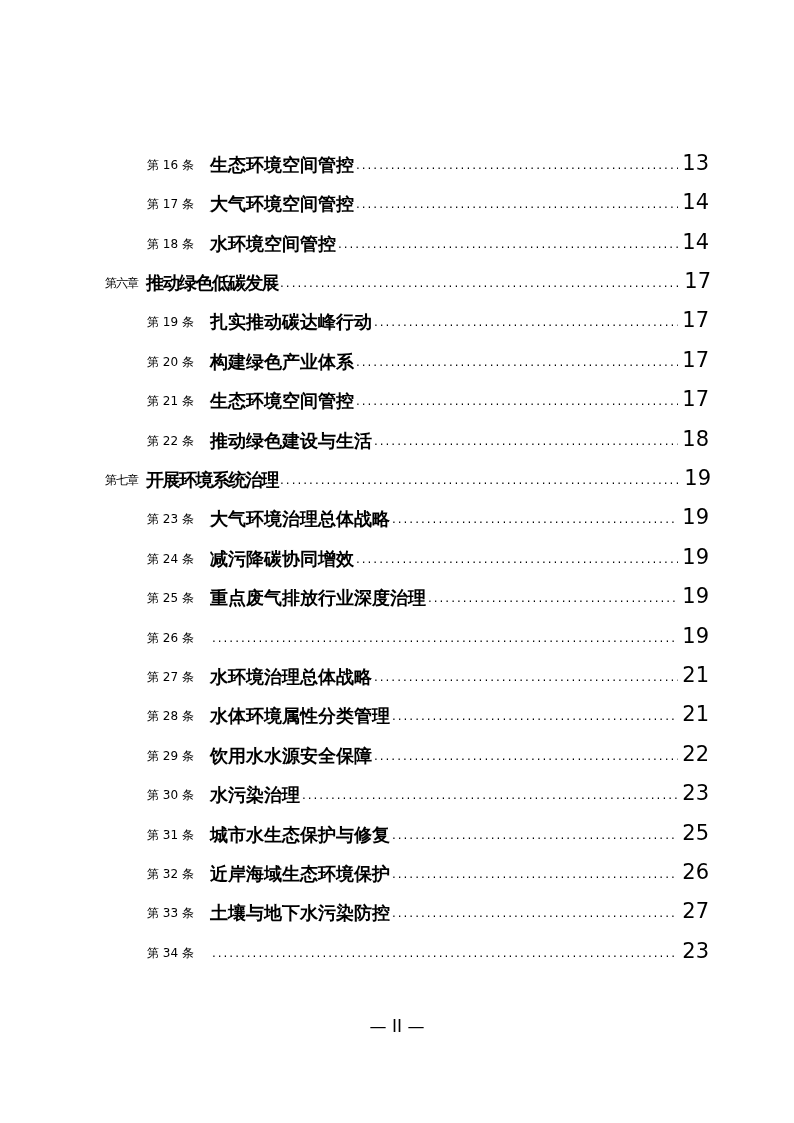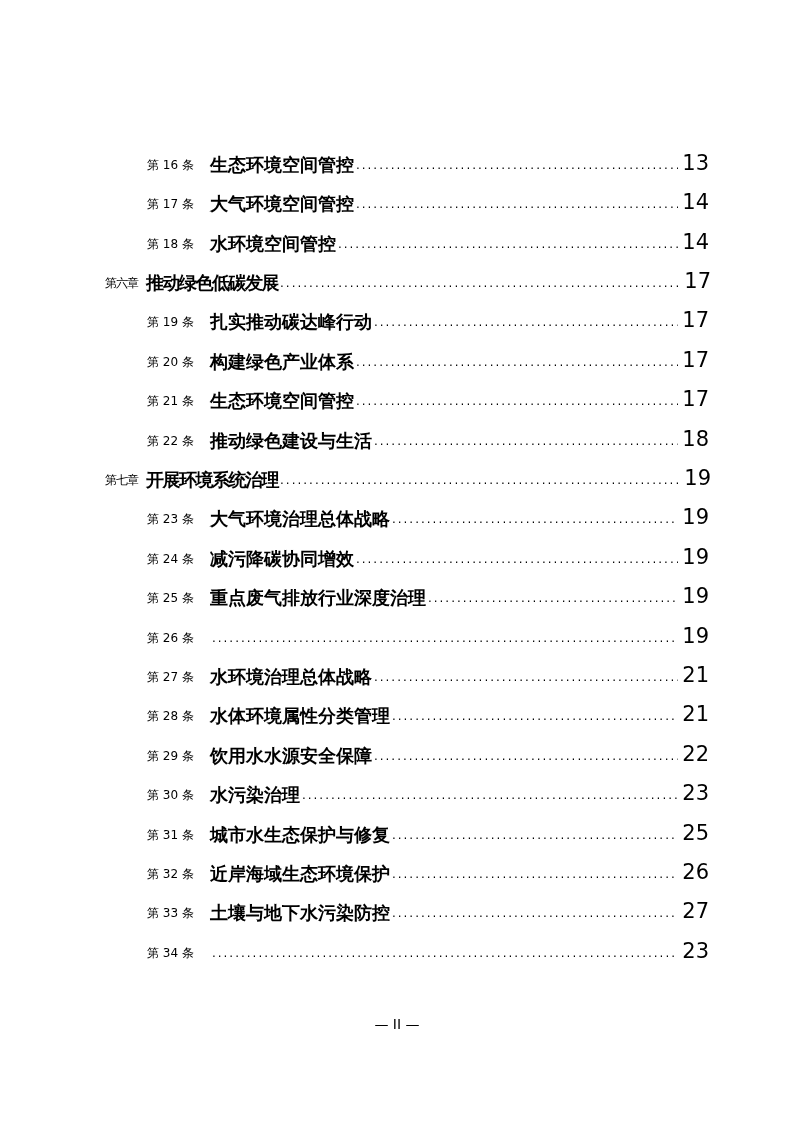--- a/index.html
+++ b/index.html
@@ -10,21 +10,21 @@
   .row.sec { left: 147px; width: 562px; }
   .row.chap { left: 105px; width: 606px; }
   .num { font-size: 12px; margin-right: 16px; line-height: 20px; }
   .title { font-size: 18px; line-height: 20px; font-weight: bold; }
   .chap .num { margin-right: 8px; letter-spacing: -1px; }
   .chap .title { letter-spacing: -1.5px; }
   .leader { flex: 1; overflow: hidden; font-size: 12px; line-height: 20px; letter-spacing: 2px;
             margin: 0 4px 0 2px; color: #000; }
   .leader::before { content: "......................................................................................................................................................................................................"; }
   .page { font-size: 21px; line-height: 24px; }
-  .footer { position: absolute; top: 1016px; left: 0; width: 794px; text-align: center; font-size: 14px; }
+  .footer { position: absolute; top: 1016px; left: 0; width: 794px; text-align: center; font-size: 17px; }
 </style>
 </head>
 <body>
 
 <div class="toc">
   <div class="row sec" style="top:145px">
     <span class="num">第 16 条</span>
     <span class="title">生态环境空间管控</span>
     <span class="leader"></span>
     <span class="page">13</span>

